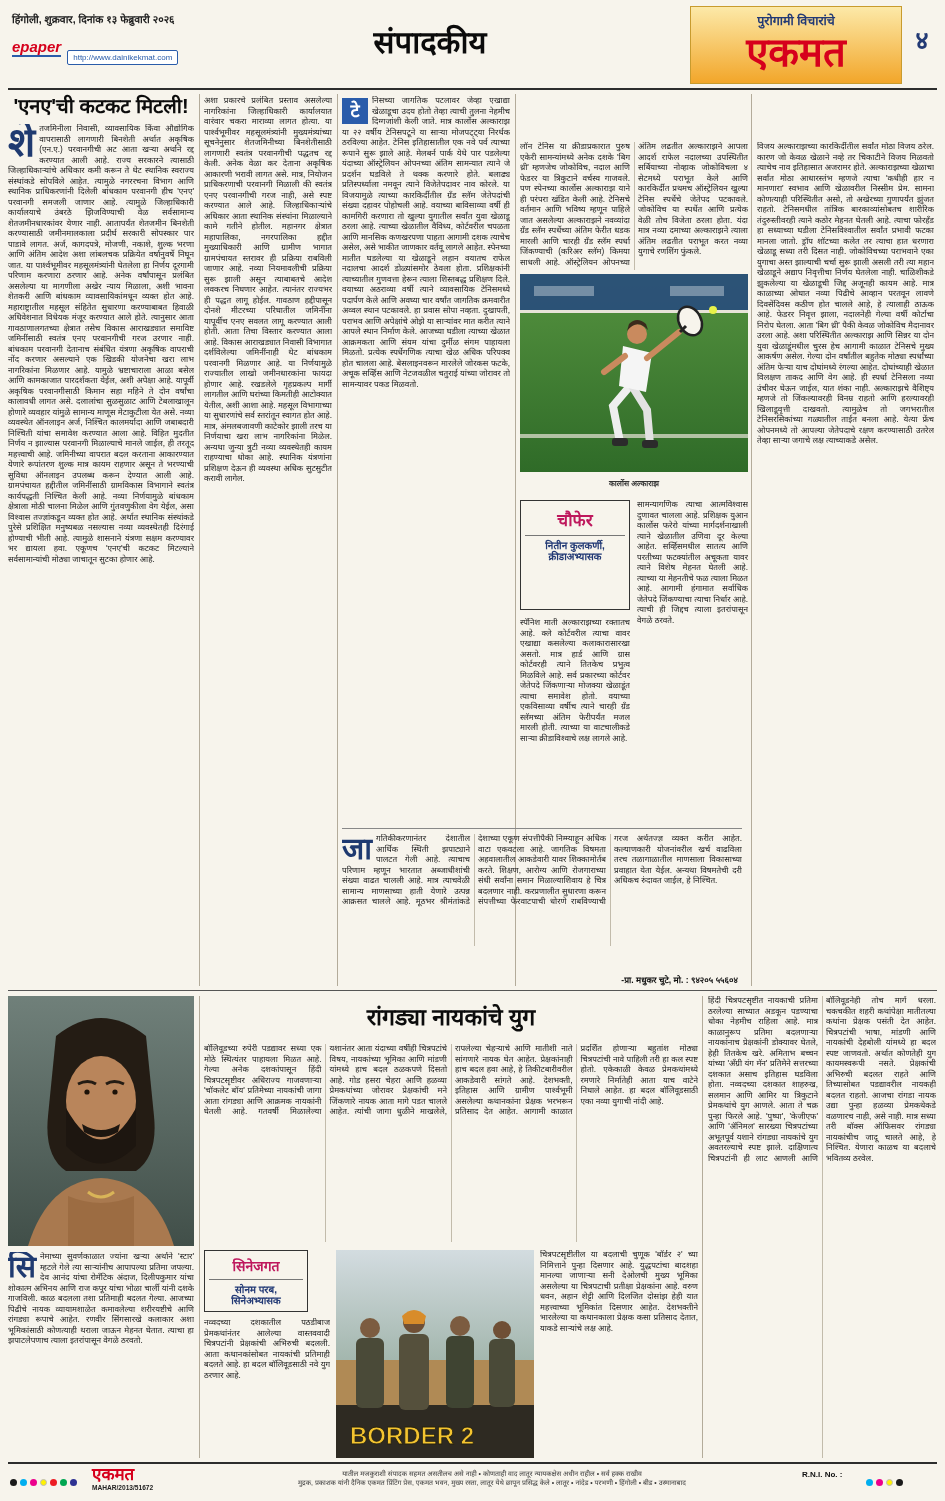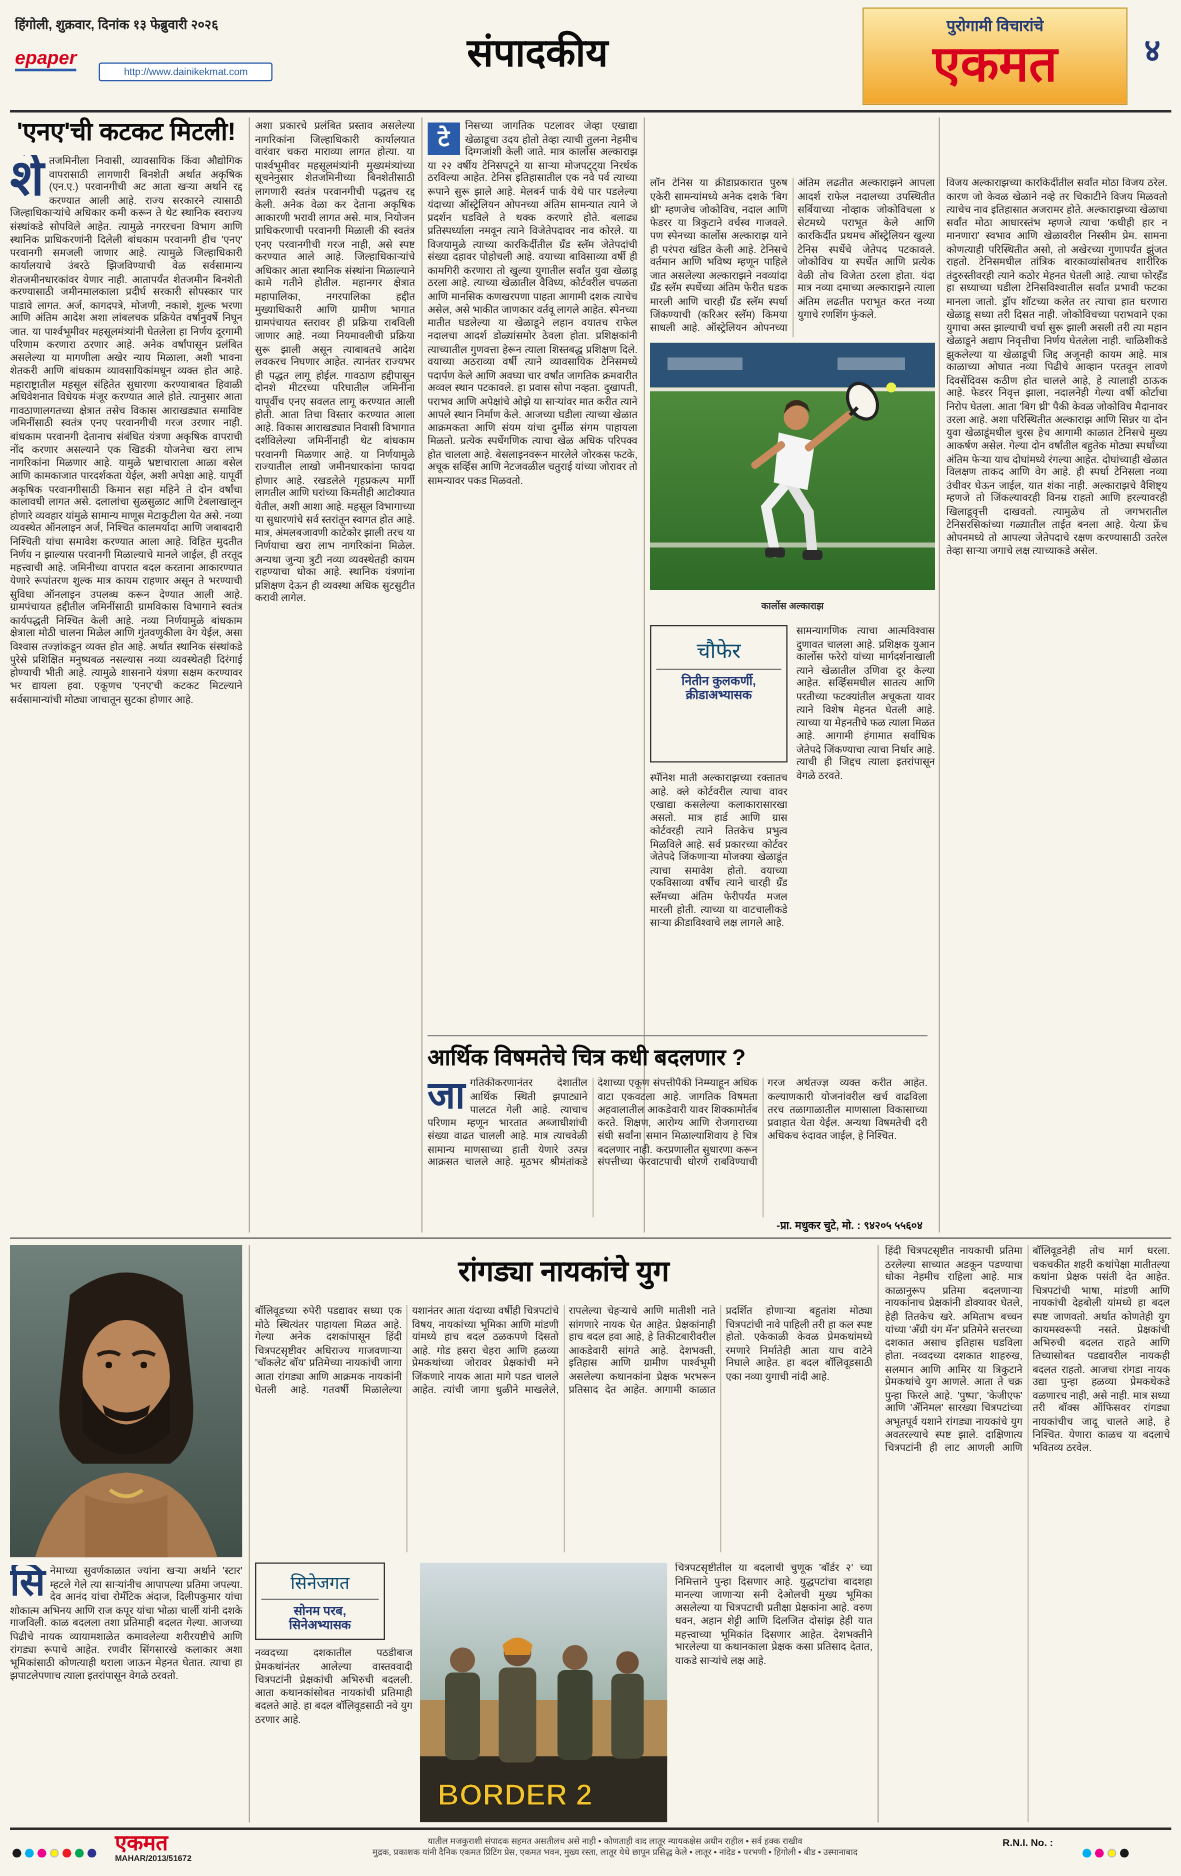--- a/index.html
+++ b/index.html
@@ -14,30 +14,30 @@
   .dropcap-box { float:left; width:26px; height:26px; background:#2a5caa; color:#fff; font-weight:bold; font-size:18px; line-height:26px; text-align:center; margin:2px 4px 2px 0; }
   .hl { font-weight:bold; color:#0c0c0c; }
   .hl-a { font-size:20px; line-height:25px; text-align:center; margin-bottom:5px; }
   .hl-tennis { font-size:30px; line-height:38px; text-align:center; }
   .hl-arthik { font-size:18px; line-height:24px; margin-bottom:4px; }
   .hl-rangdya { font-size:23px; line-height:30px; text-align:center; }
   .cols2 { column-count:2; column-gap:8px; column-rule:1px solid #c2bbab; }
   .cols3 { column-count:3; column-gap:8px; column-rule:1px solid #c2bbab; }
   .cols4 { column-count:4; column-gap:8px; column-rule:1px solid #c2bbab; }
   .dateline { font-size:10.5px; font-weight:bold; color:#222; }
-  .epaper { display:flex; align-items:center; gap:18px; }
+  .epaper { display:flex; align-items:center; gap:6px; }
   .ep-label { color:#d6001c; font-weight:bold; font-style:italic; font-size:15px; border-bottom:2px solid #2a5caa; }
-  .ep-url { border:1px solid #2a5caa; color:#2a5caa; font-size:8px; padding:2px 19px; border-radius:2px; background:#fff;margin-top:20px; }
+  .ep-url { border:1px solid #2a5caa; color:#2a5caa; font-size:8px; padding:2px 5px; border-radius:2px; background:#fff;margin-top:20px; }
   .section-title { font-size:31px; font-weight:bold; text-align:center; color:#0b0b0b; }
   .masthead { background:linear-gradient(#fce9a8, #f2a62a); border:1px solid #c89b2e; text-align:center; padding-top:5px; }
   .masthead .tagline { font-size:12.5px; font-weight:bold; color:#233a75; }
   .masthead .brand { font-size:40px; line-height:46px; font-weight:bold; color:#d6001c; }
   .pageno { font-size:25px; font-weight:bold; color:#233a75; text-align:center; }
   .author-box { border:1.3px solid #333; text-align:center; padding:7px 4px 4px 4px; background:#f7f4ec; }
-  .author-box .bx-title { font-size:17px; font-weight:normal; color:#0c4a6e; border-bottom:1px solid #777; padding-bottom:4px; margin-bottom:4px; }
+  .author-box .bx-title { font-size:17px; font-weight:bold; color:#be185d; border-bottom:1px solid #777; padding-bottom:4px; margin-bottom:4px; }
   .author-box .bx-author { font-size:10px; font-weight:bold; color:#233a75; line-height:11px; }
   .caption { font-size:7.6px; color:#333; text-align:center; padding-top:2px; font-weight:bold; }
   .byline { position:absolute; right:4px; bottom:0; font-size:8.6px; font-weight:bold; color:#111; }
   figure { overflow:hidden; }
   .footer-small { font-size:6.9px; line-height:9.3px; color:#3a3a3a; text-align:center; }
   .footer-logo { font-size:17px; font-weight:bold; color:#d6001c; line-height:18px; }
   .footer-reg { font-size:6.6px; font-weight:bold; color:#222; }
   .rni { font-size:8px; font-weight:bold; color:#111; }
   .dots { display:flex; gap:3px; }
   .dot { width:7px; height:7px; border-radius:50%; }
@@ -130,21 +130,20 @@
   </div>
   <div class="abs body-text" style="left:637px;top:500px;width:111px;height:484px;">
     <span>सामन्यागणिक त्याचा आत्मविश्वास दुणावत चालला आहे. प्रशिक्षक युआन कार्लोस फरेरो यांच्या मार्गदर्शनाखाली त्याने खेळातील उणिवा दूर केल्या आहेत. सर्व्हिसमधील सातत्य आणि परतीच्या फटक्यांतील अचूकता यावर त्याने विशेष मेहनत घेतली आहे. त्याच्या या मेहनतीचे फळ त्याला मिळत आहे. आगामी हंगामात सर्वाधिक जेतेपदे जिंकण्याचा त्याचा निर्धार आहे. त्याची ही जिद्दच त्याला इतरांपासून वेगळे ठरवते.</span>
   </div>
   <div class="abs body-text" style="left:757px;top:142px;width:177px;height:842px;">
     <span>विजय अल्काराझच्या कारकिर्दीतील सर्वांत मोठा विजय ठरेल. कारण जो केवळ खेळाने नव्हे तर चिकाटीने विजय मिळवतो त्याचेच नाव इतिहासात अजरामर होते. अल्काराझच्या खेळाचा सर्वांत मोठा आधारस्तंभ म्हणजे त्याचा 'कधीही हार न मानणारा' स्वभाव आणि खेळावरील निस्सीम प्रेम. सामना कोणत्याही परिस्थितीत असो, तो अखेरच्या गुणापर्यंत झुंजत राहतो. टेनिसमधील तांत्रिक बारकाव्यांसोबतच शारीरिक तंदुरुस्तीवरही त्याने कठोर मेहनत घेतली आहे. त्याचा फोरहँड हा सध्याच्या घडीला टेनिसविश्वातील सर्वांत प्रभावी फटका मानला जातो. ड्रॉप शॉटच्या कलेत तर त्याचा हात धरणारा खेळाडू सध्या तरी दिसत नाही. जोकोविचच्या पराभवाने एका युगाचा अस्त झाल्याची चर्चा सुरू झाली असली तरी त्या महान खेळाडूने अद्याप निवृत्तीचा निर्णय घेतलेला नाही. चाळिशीकडे झुकलेल्या या खेळाडूची जिद्द अजूनही कायम आहे. मात्र काळाच्या ओघात नव्या पिढीचे आव्हान परतवून लावणे दिवसेंदिवस कठीण होत चालले आहे, हे त्यालाही ठाऊक आहे. फेडरर निवृत्त झाला, नदालनेही गेल्या वर्षी कोर्टाचा निरोप घेतला. आता 'बिग थ्री' पैकी केवळ जोकोविच मैदानावर उरला आहे. अशा परिस्थितीत अल्काराझ आणि सिन्नर या दोन युवा खेळाडूंमधील चुरस हेच आगामी काळात टेनिसचे मुख्य आकर्षण असेल. गेल्या दोन वर्षांतील बहुतेक मोठ्या स्पर्धांच्या अंतिम फेऱ्या याच दोघांमध्ये रंगल्या आहेत. दोघांच्याही खेळात विलक्षण ताकद आणि वेग आहे. ही स्पर्धा टेनिसला नव्या उंचीवर घेऊन जाईल, यात शंका नाही. अल्काराझचे वैशिष्ट्य म्हणजे तो जिंकल्यावरही विनम्र राहतो आणि हरल्यावरही खिलाडूवृत्ती दाखवतो. त्यामुळेच तो जगभरातील टेनिसरसिकांच्या गळ्यातील ताईत बनला आहे. येत्या फ्रेंच ओपनमध्ये तो आपल्या जेतेपदाचे रक्षण करण्यासाठी उतरेल तेव्हा साऱ्या जगाचे लक्ष त्याच्याकडे असेल.</span>
   </div>
 
   <div class="hrule" style="left:342px;top:828px;width:400px;height:1px;background:#888;"></div>
   <article class="abs" style="left:342px;top:834px;width:400px;height:152px;position:absolute;">
-    <h2 class="hl hl-arthik">आर्थिक विषमतेचे चित्र कधी बदलणार ?</h2>
     <div class="body-text cols3" style="height:112px;">
       <span class="dropcap" style="font-size:30px;line-height:28px;">जा</span><span>गतिकीकरणानंतर देशातील आर्थिक स्थिती झपाट्याने पालटत गेली आहे. त्याचाच परिणाम म्हणून भारतात अब्जाधीशांची संख्या वाढत चालली आहे. मात्र त्याचवेळी सामान्य माणसाच्या हाती येणारे उत्पन्न आक्रसत चालले आहे. मूठभर श्रीमंतांकडे देशाच्या एकूण संपत्तीपैकी निम्म्याहून अधिक वाटा एकवटला आहे. जागतिक विषमता अहवालातील आकडेवारी यावर शिक्कामोर्तब करते. शिक्षण, आरोग्य आणि रोजगाराच्या संधी सर्वांना समान मिळाल्याशिवाय हे चित्र बदलणार नाही. करप्रणालीत सुधारणा करून संपत्तीच्या फेरवाटपाची धोरणे राबविण्याची गरज अर्थतज्ज्ञ व्यक्त करीत आहेत. कल्याणकारी योजनांवरील खर्च वाढविला तरच तळागाळातील माणसाला विकासाच्या प्रवाहात येता येईल. अन्यथा विषमतेची दरी अधिकच रुंदावत जाईल, हे निश्चित.</span>
     </div>
     <div class="byline">-प्रा. मधुकर चुटे, मो. : ९४२०५ ५५६०४</div>
   </article>
 
   <figure class="abs" style="left:8px;top:996px;width:186px;height:250px;">
     <svg width="186" height="250" viewBox="0 0 186 250">
       <defs>
         <linearGradient id="bgman" x1="0" y1="0" x2="0" y2="1">

